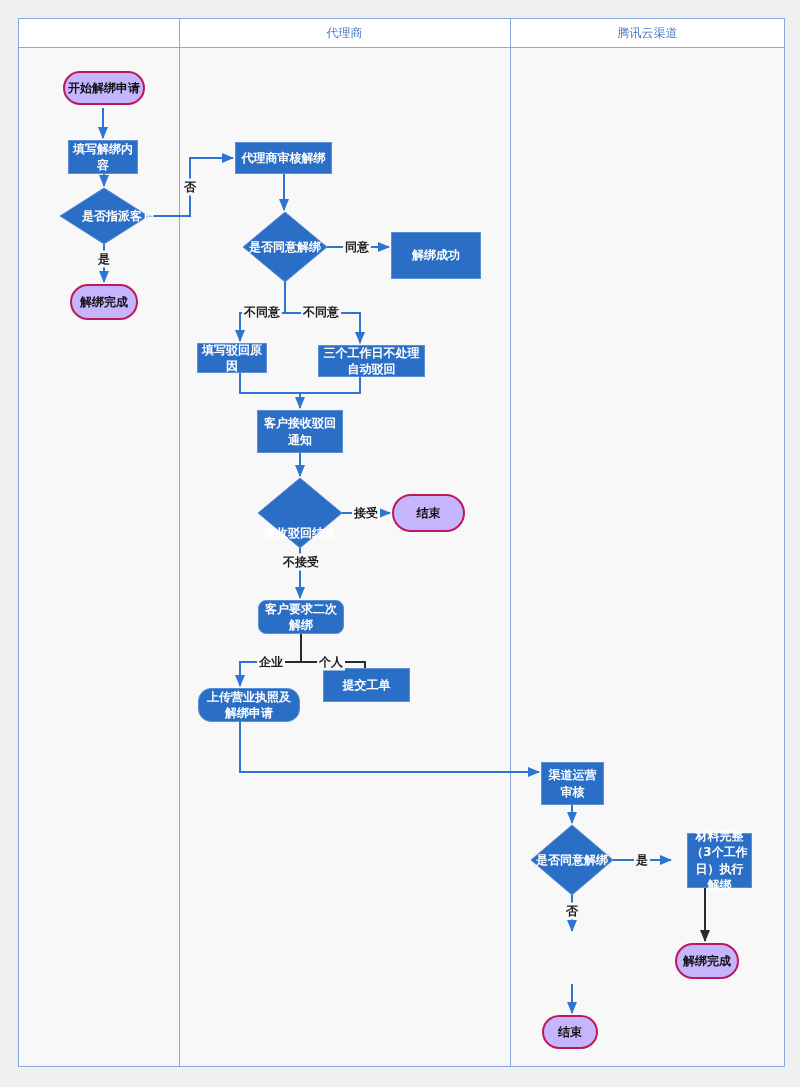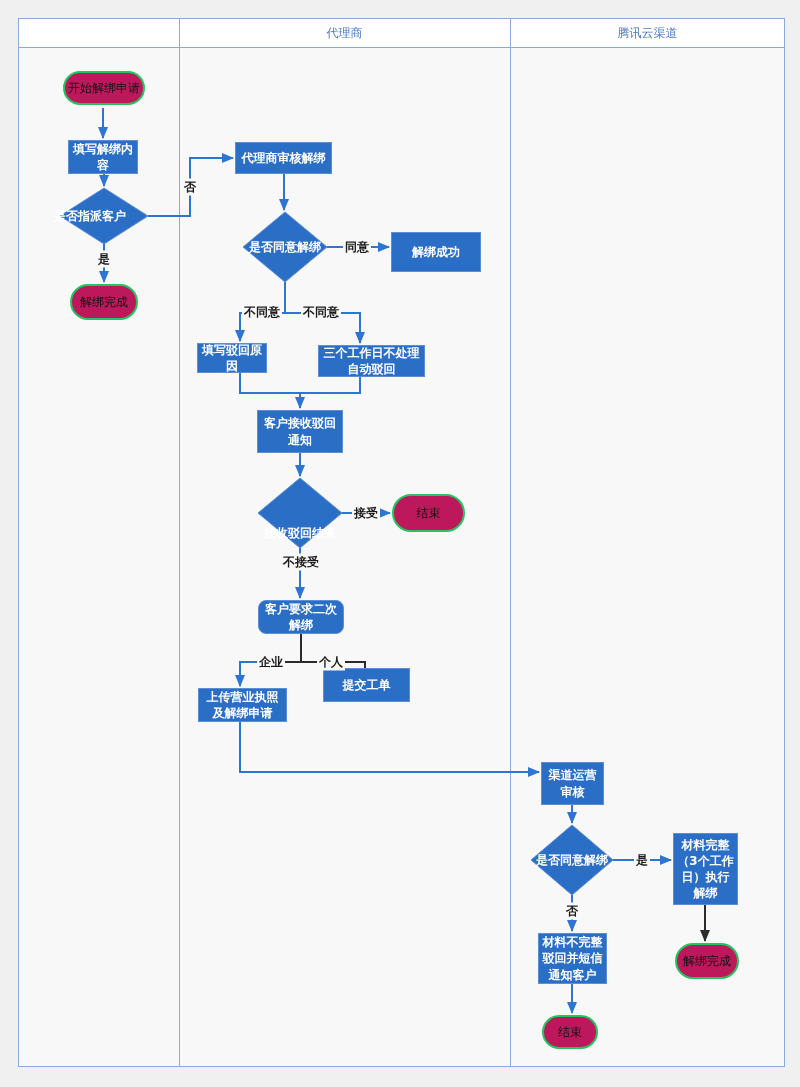--- a/index.html
+++ b/index.html
@@ -27,22 +27,22 @@
   }
   
   .proc{
     position:absolute;display:flex;align-items:center;justify-content:center;
     background:#2b6ec6;border:1px solid #5c8ed6;box-sizing:border-box;
     color:#ffffff;font-size:12px;font-weight:bold;text-align:center;
     line-height:1.35;word-break:break-all;
   }
   .term{
     position:absolute;display:flex;align-items:center;justify-content:center;
-    background:#be185d;border:2px solid #22c55e;box-sizing:border-box;
-    color:#111111;font-size:12px;font-weight:normal;text-align:center;
+    background:#c4b5fd;border:2px solid #be185d;box-sizing:border-box;
+    color:#111111;font-size:12px;font-weight:bold;text-align:center;
   }
   .dtext{
     position:absolute;color:#ffffff;font-size:12px;font-weight:bold;
     text-align:center;line-height:1.2;word-break:break-all;
   }
   .elabel{
     position:absolute;transform:translate(-50%,-50%);
     background:#f8f8f8;color:#1a1a1a;font-size:12px;font-weight:bold;
     padding:0 2px;white-space:nowrap;
   }
@@ -99,39 +99,38 @@
     <g fill="#2b6ec6" stroke="#5c8ed6" stroke-width="1">
       <polygon points="104,188 148,216 104,244 60,216"></polygon>
       <polygon points="285,212 327,247 285,282 243,247"></polygon>
       <polygon points="300,478 342,513 300,548 258,513"></polygon>
       <polygon points="572,825 613,860 572,895 531,860"></polygon>
     </g>
   </svg>
 
   <div class="term" style="left:63px;top:71px;width:82px;height:34px;border-radius:17px;">开始解绑申请</div>
   <div class="proc" style="left:68px;top:140px;width:70px;height:34px;padding:0 2px;">填写解绑内容</div>
-  <div class="dtext" style="left:48px;top:209px;width:84px;">是否指派客户</div>
+  <div class="dtext" style="left:76px;top:209px;width:84px;">是否指派客户</div>
   <div class="term" style="left:70px;top:284px;width:68px;height:36px;border-radius:18px;">解绑完成</div>
 
   <div class="proc" style="left:235px;top:142px;width:97px;height:32px;">代理商审核解绑</div>
   <div class="dtext" style="left:243px;top:240px;width:84px;">是否同意解绑</div>
-  <div class="proc" style="left:391px;top:232px;width:90px;height:40px;">解绑成功</div>
+  <div class="proc" style="left:391px;top:232px;width:90px;height:47px;">解绑成功</div>
   <div class="proc" style="left:197px;top:343px;width:70px;height:30px;">填写驳回原因</div>
   <div class="proc" style="left:318px;top:345px;width:107px;height:32px;padding:0 1px;">三个工作日不处理自动驳回</div>
   <div class="proc" style="left:257px;top:410px;width:86px;height:43px;padding:0 6px;">客户接收驳回通知</div>
   <div class="dtext" style="left:258px;top:526px;width:84px;">接收驳回结果</div>
   <div class="term" style="left:392px;top:494px;width:73px;height:38px;border-radius:19px;">结束</div>
   <div class="proc" style="left:258px;top:600px;width:86px;height:34px;padding:0 6px;border-radius:8px;">客户要求二次解绑</div>
-  <div class="proc" style="left:198px;top:688px;width:89px;height:34px;padding:16px 7px;">上传营业执照及解绑申请</div>
+  <div class="proc" style="left:198px;top:688px;width:102px;height:34px;padding:16px 7px;border-radius:13px;">上传营业执照及解绑申请</div>
   <div class="proc" style="left:323px;top:668px;width:87px;height:34px;text-align:right;">提交工单</div>
 
   <div class="proc" style="left:541px;top:762px;width:63px;height:43px;padding:0 6px;">渠道运营审核</div>
   <div class="dtext" style="left:531px;top:853px;width:82px;">是否同意解绑</div>
-  <div class="proc" style="left:673px;top:833px;width:65px;height:72px;padding:0 3px;">材料完整（3个工作日）执行解绑</div>
-  <div class="proc" style="left:538px;top:933px;width:69px;height:51px;padding:0 3px;">材料不完整驳回并短信通知客户</div>
+  <div class="proc" style="left:687px;top:833px;width:65px;height:55px;padding:0 3px;">材料完整（3个工作日）执行解绑</div>
   <div class="term" style="left:675px;top:943px;width:64px;height:36px;border-radius:18px;">解绑完成</div>
   <div class="term" style="left:542px;top:1015px;width:56px;height:34px;border-radius:17px;">结束</div>
 
   <div class="elabel" style="left:190px;top:187px;">否</div>
   <div class="elabel" style="left:104px;top:259px;">是</div>
   <div class="elabel" style="left:357px;top:247px;">同意</div>
   <div class="elabel" style="left:262px;top:312px;">不同意</div>
   <div class="elabel" style="left:321px;top:312px;">不同意</div>
   <div class="elabel" style="left:366px;top:513px;">接受</div>
   <div class="elabel" style="left:301px;top:562px;">不接受</div>

